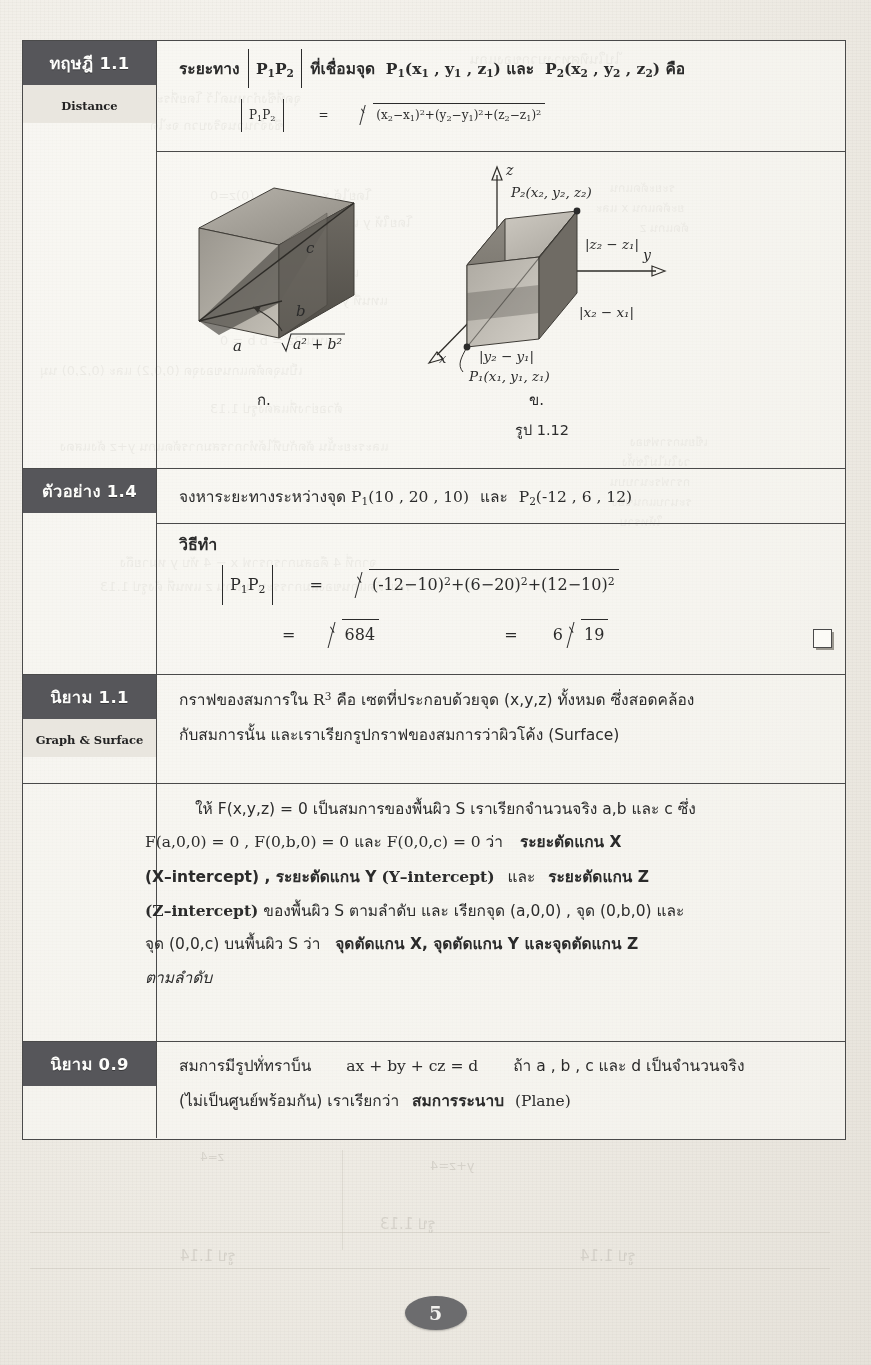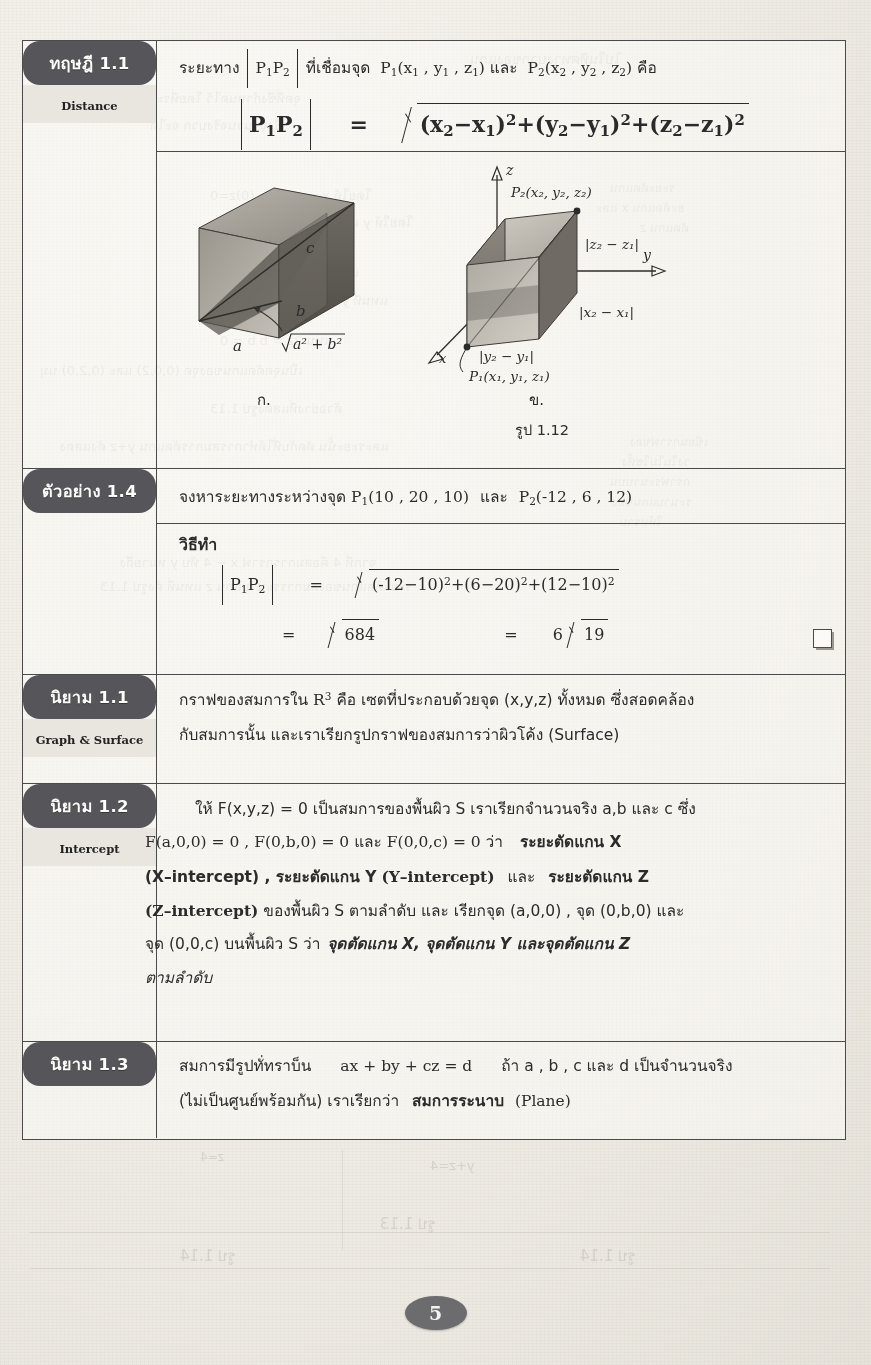--- a/index.html
+++ b/index.html
@@ -53,21 +53,21 @@
     background:#e9e6df;color:#232323;
     font-family:"DejaVu Serif","Liberation Serif",serif;
     font-size:11.5px;font-weight:bold;text-align:center;
     padding:14px 0 10px 0;
   }
   
   .body{
     position:absolute;left:156px;right:6px;
     color:#2b2b2b;font-size:15.5px;line-height:1.75;
   }
-  .thai{font-family:"DejaVu Sans","Liberation Sans",sans-serif;border-radius:17px;}
+  .thai{font-family:"DejaVu Sans","Liberation Sans",sans-serif;}
   .math{font-family:"DejaVu Serif","Liberation Serif",serif;}
   sub{font-size:.68em;vertical-align:-.28em;}
   sup{font-size:.68em;vertical-align:.5em;}
   .b{font-weight:bold;}
 
   
   .sqrt{display:inline-block;position:relative;padding-left:13px;}
   .sqrt::before{
     content:"";position:absolute;left:2px;top:.18em;bottom:.05em;width:9px;
     border-left:1.1px solid #2b2b2b;
@@ -161,33 +161,33 @@
     <div class="hline" style="top:742px;left:0;"></div>
     <div class="hline" style="top:1000px;left:0;"></div>
 
     <div class="vline" style="left:133px;top:0;height:1097px;"></div>
 
     <div class="tagbox" style="top:0;">
       <div class="taghead thai">ทฤษฎี 1.1</div>
       <div class="tagsub">Distance</div>
     </div>
 
-    <div class="body" style="top:14px;">
+    <div class="body" style="top:14px;font-weight:bold;">
       <span class="thai">ระยะทาง</span>
       <span class="math absbar">
         <span>P<sub>1</sub>P<sub>2</sub></span>
       </span>
       <span class="thai">ที่เชื่อมจุด</span>
       <span class="math">&nbsp;P<sub>1</sub>(x<sub>1</sub> , y<sub>1</sub> , z<sub>1</sub>)</span>
       <span class="thai">และ</span>
       <span class="math">&nbsp;P<sub>2</sub>(x<sub>2</sub> , y<sub>2</sub> , z<sub>2</sub>)</span>
       <span class="thai">คือ</span>
     </div>
 
-    <div class="body math" style="top:62px;left:215px;font-size:22px;font-weight:bold;">
+    <div class="body math" style="top:62px;left:215px;font-size:12px;">
       <span class="absbar">
         <span>P<sub>1</sub>P<sub>2</sub></span>
       </span>
       <span style="margin:0 28px;">=</span>
       <span class="sqrt">
         <span class="rad">(x<sub>2</sub>−x<sub>1</sub>)<sup>2</sup>+(y<sub>2</sub>−y<sub>1</sub>)<sup>2</sup>+(z<sub>2</sub>−z<sub>1</sub>)<sup>2</sup></span>
       </span>
     </div>
 
     <div id="figwrap">
@@ -336,56 +336,52 @@
 
     <div class="body" style="top:646px;">
       <div>
         <span class="thai">กราฟของสมการใน</span>
         <span class="math">R<sup>3</sup></span>
         <span class="thai">คือ เซตที่ประกอบด้วยจุด (x,y,z)  ทั้งหมด ซึ่งสอดคล้อง</span>
       </div>
       <div class="thai" style="margin-top:8px;">กับสมการนั้น และเราเรียกรูปกราฟของสมการว่าผิวโค้ง (Surface)</div>
     </div>
 
-    <div class="tagbox" style="top:743px;">
-      <div class="taghead thai">นิยาม 1.2</div>
-      <div class="tagsub">Intercept</div>
-    </div>
 
     <div class="body" style="top:752px;line-height:2.15;">
       <div class="thai" style="text-indent:16px;">ให้  F(x,y,z) = 0   เป็นสมการของพื้นผิว S เราเรียกจำนวนจริง  a,b และ c ซึ่ง</div>
       <div style="margin-left:-34px;">
         <span class="math">F(a,0,0) = 0 , F(0,b,0) = 0 และ F(0,0,c)  =  0 ว่า</span>
         <span class="thai b" style="margin-left:12px;">ระยะตัดแกน X</span>
       </div>
       <div style="margin-left:-34px;">
         <span class="thai b">(X–intercept) , ระยะตัดแกน Y</span>
         <span class="math b">(Y–intercept)</span>
         <span class="thai" style="margin:0 8px;">และ</span>
         <span class="thai b">ระยะตัดแกน Z</span>
       </div>
       <div style="margin-left:-34px;">
         <span class="math b">(Z–intercept)</span>
         <span class="thai">ของพื้นผิว S ตามลำดับ  และ  เรียกจุด (a,0,0) , จุด (0,b,0)  และ</span>
       </div>
       <div style="margin-left:-34px;">
         <span class="thai">จุด (0,0,c) บนพื้นผิว S  ว่า</span>
-        <span class="thai b" style="margin-left:2px;font-style:italic;">จุดตัดแกน X, จุดตัดแกน Y และจุดตัดแกน Z</span>
+        <span class="thai b" style="margin-left:10px;">จุดตัดแกน X, จุดตัดแกน Y และจุดตัดแกน Z</span>
       </div>
       <div class="thai" style="margin-left:-34px;font-style:italic;">ตามลำดับ</div>
     </div>
 
     <div class="tagbox" style="top:1001px;">
-      <div class="taghead thai">นิยาม 1.3</div>
+      <div class="taghead thai">นิยาม 0.9</div>
     </div>
 
     <div class="body" style="top:1012px;">
       <div>
         <span class="thai">สมการมีรูปทั่ทราบ็น</span>
-        <span class="math" style="margin:0 24px;">ax + by + cz = d</span>
+        <span class="math" style="margin:0 30px;">ax + by + cz = d</span>
         <span class="thai">ถ้า  a , b , c และ d เป็นจำนวนจริง</span>
       </div>
       <div style="margin-top:8px;">
         <span class="thai">(ไม่เป็นศูนย์พร้อมกัน) เราเรียกว่า</span>
         <span class="thai b" style="margin-left:8px;">สมการระนาบ</span>
         <span class="math" style="margin-left:6px;">(Plane)</span>
       </div>
     </div>
 
   </div>

